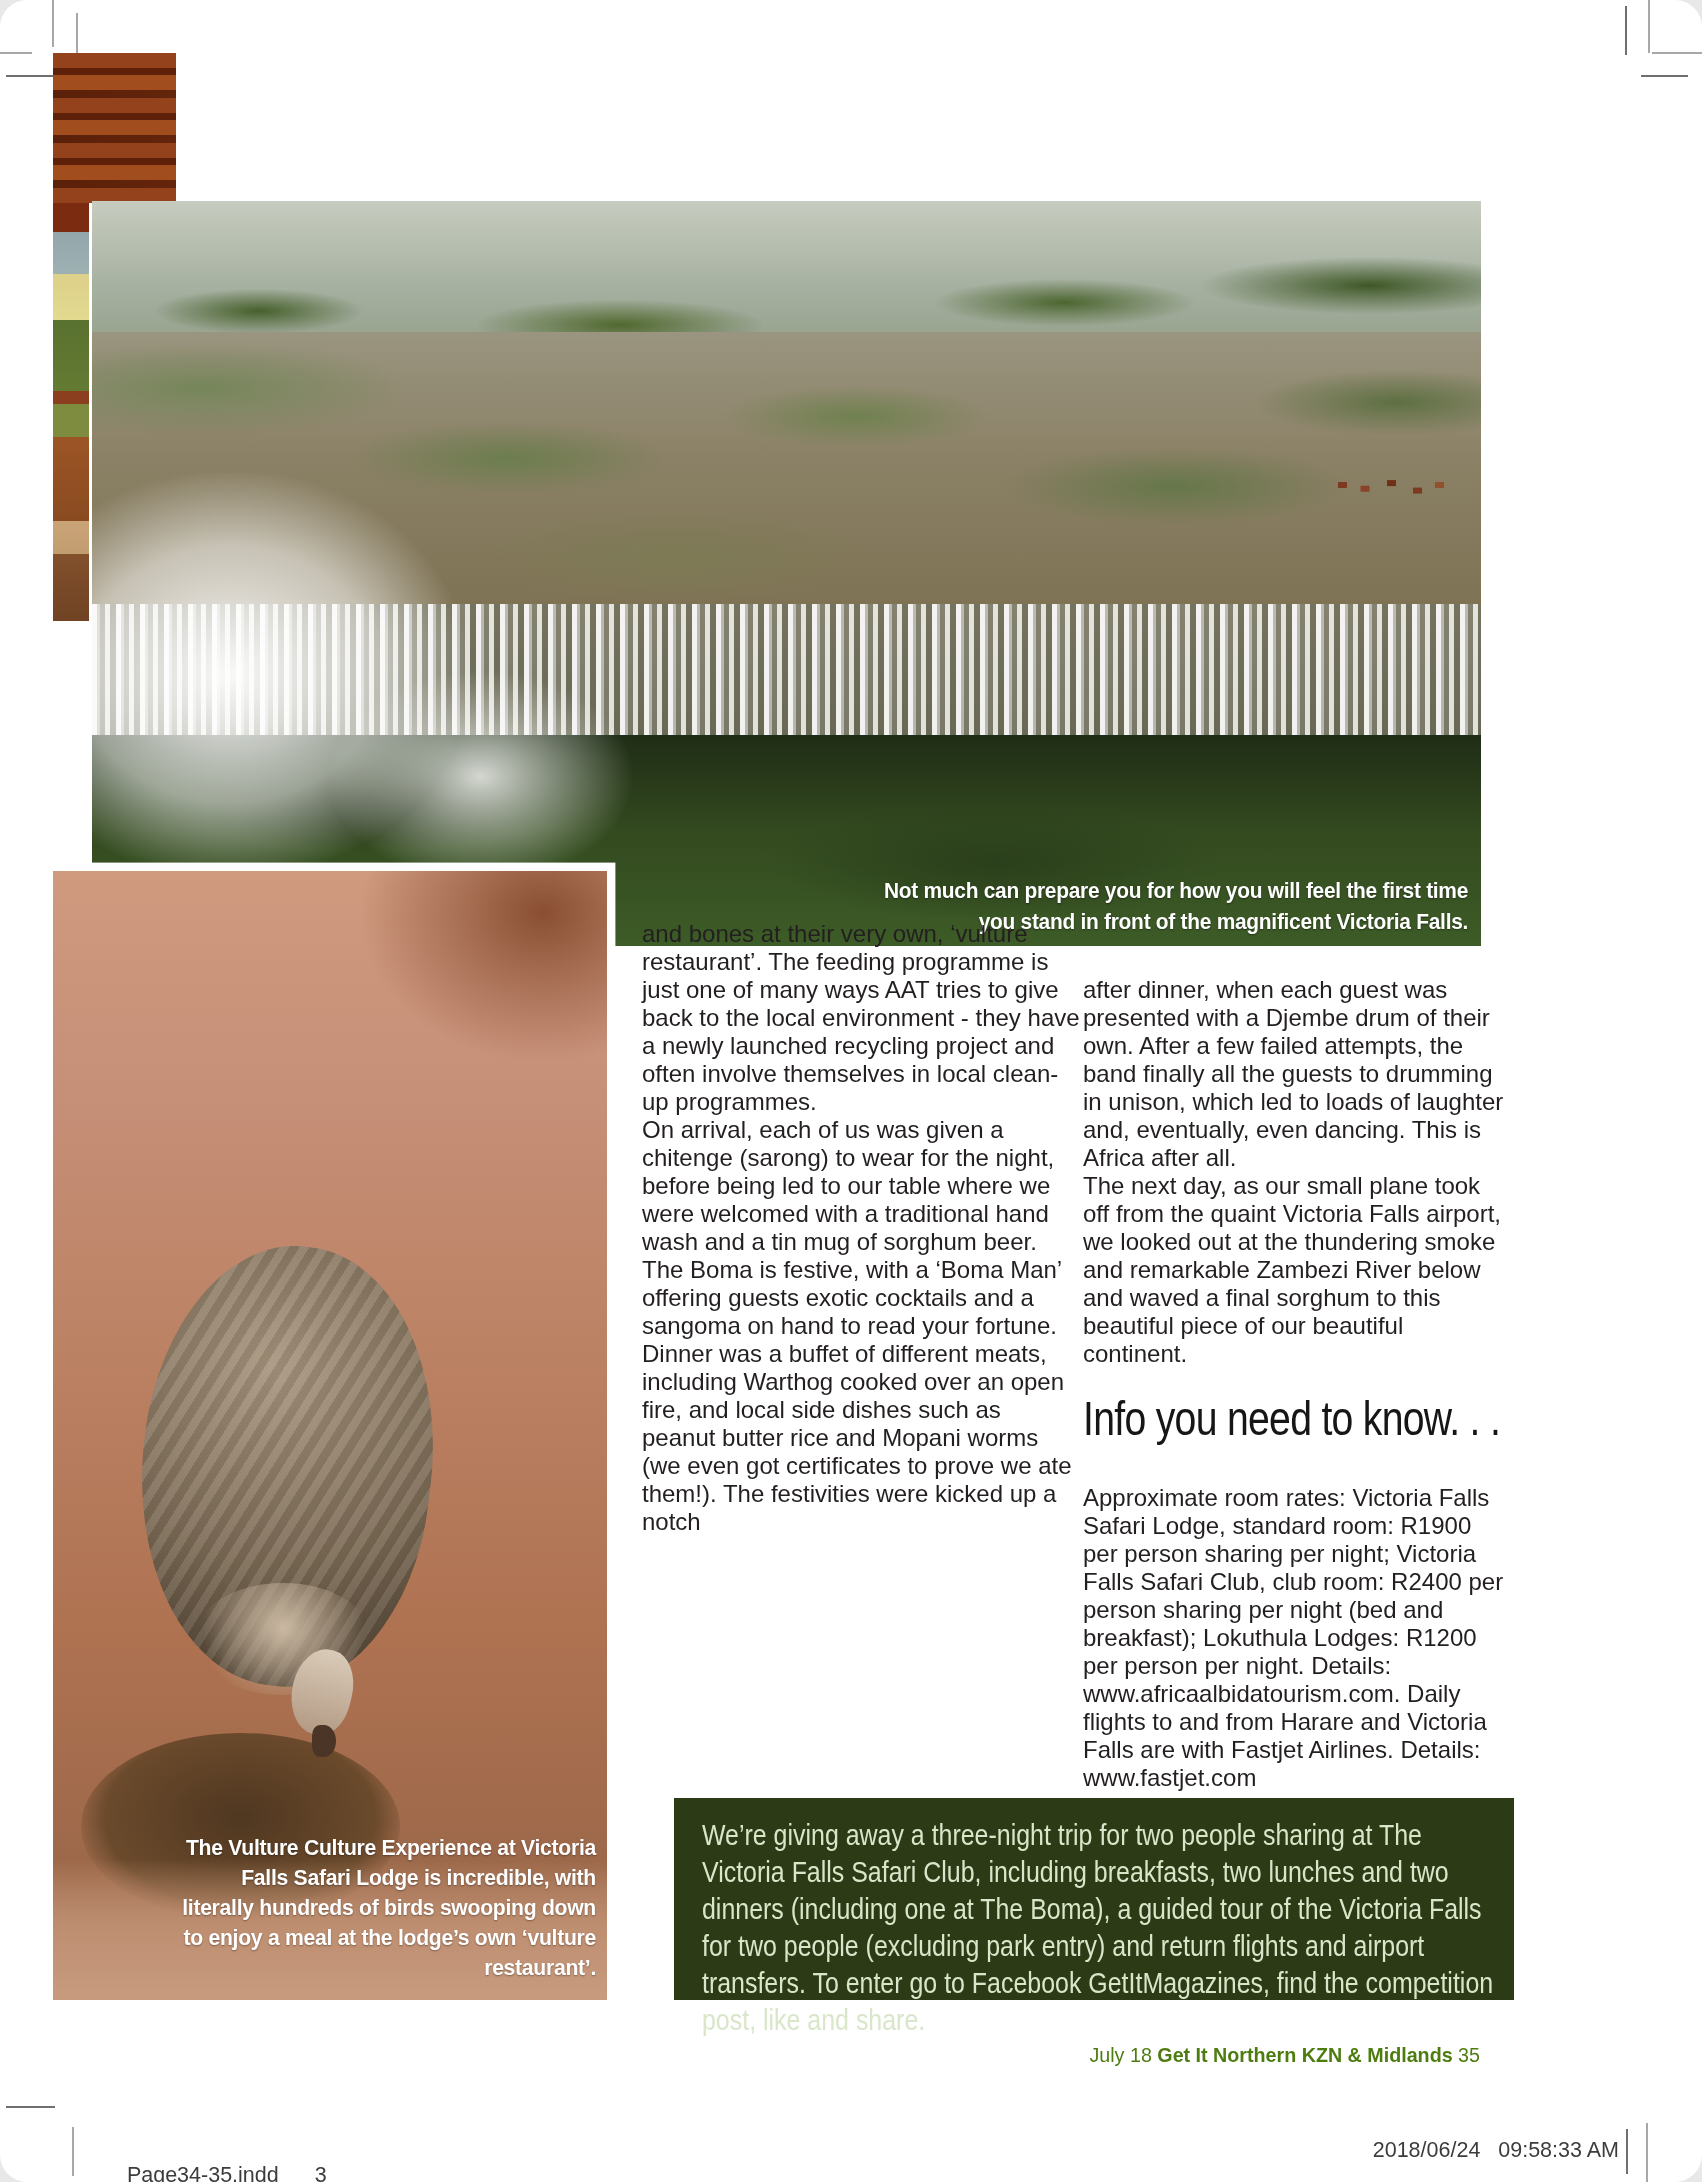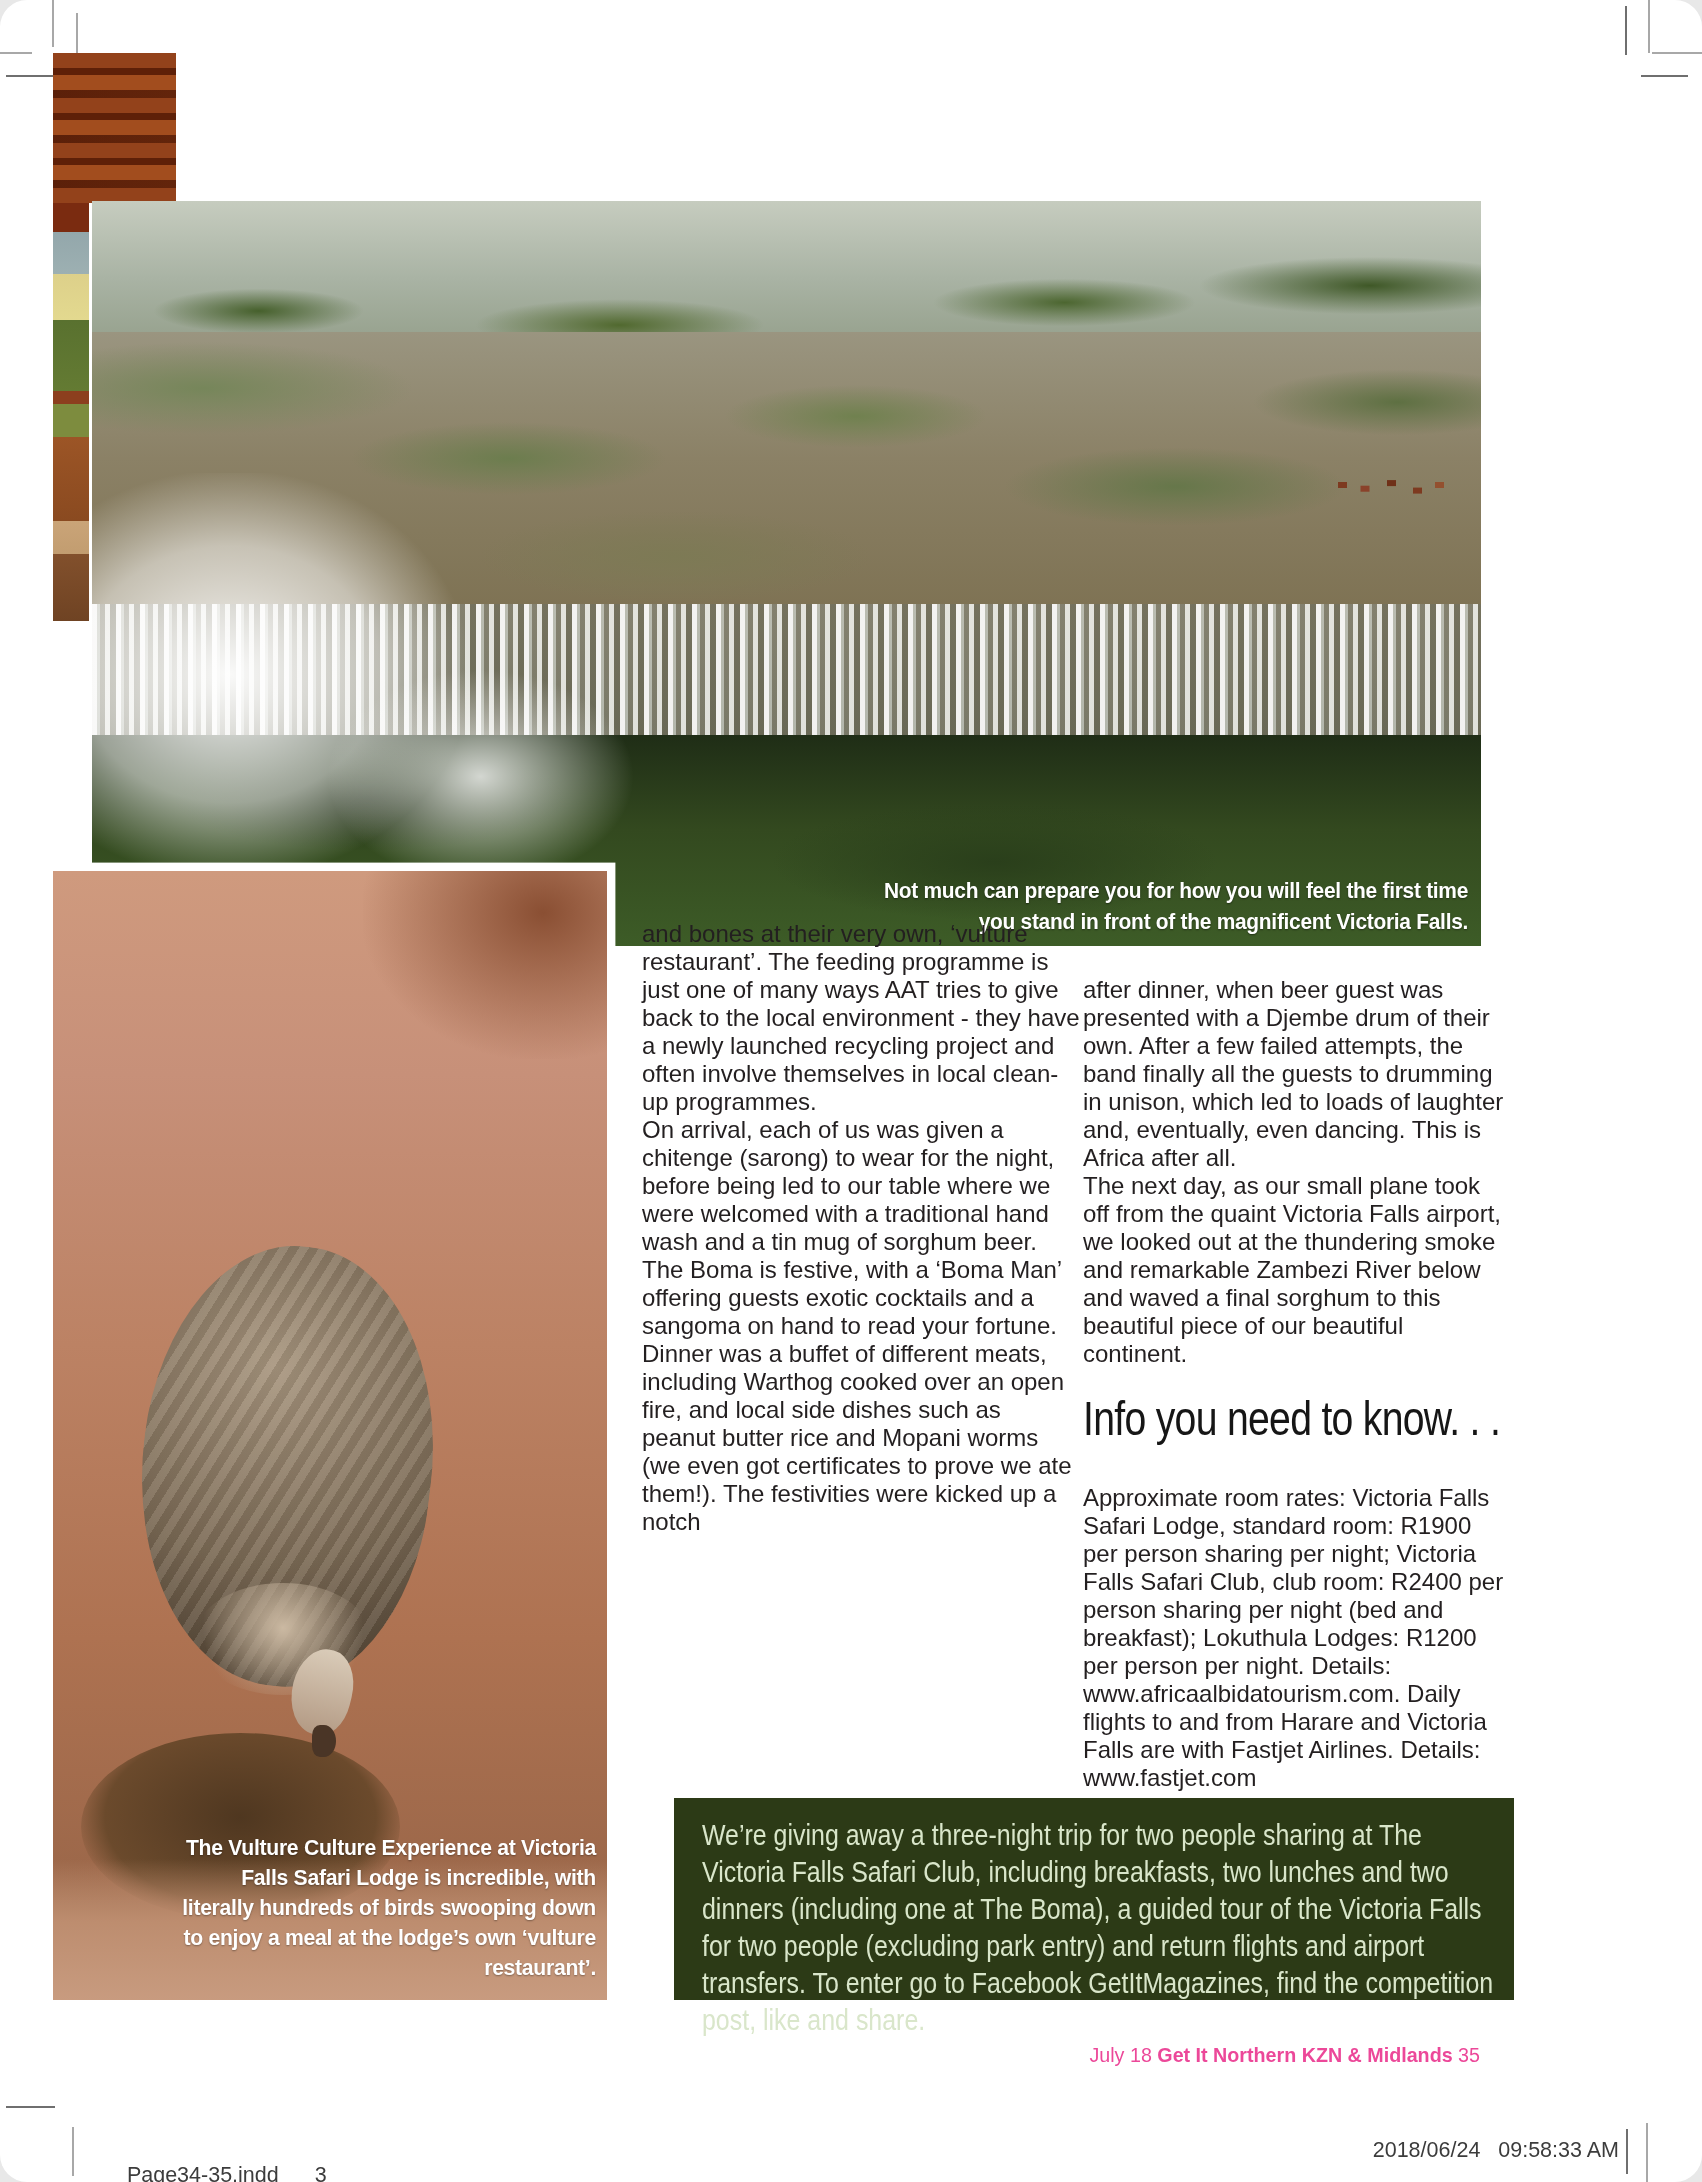--- a/index.html
+++ b/index.html
@@ -102,21 +102,21 @@
     white-space:nowrap;transform:scaleX(.8);transform-origin:left top;color:#161616;}
   .info-body{margin-top:9.4px;word-break:break-word;}
 
   
   .comp-box{position:absolute;left:674px;top:1798px;width:840px;height:202px;background:#2c3a16;}
   .comp-text{position:absolute;left:28px;top:19px;width:937px;color:#d9e6ca;
     font-size:29px;line-height:37px;font-weight:normal;letter-spacing:0;
     transform:scaleX(.86);transform-origin:left top;}
 
   
-  .mag-footer{position:absolute;right:222px;top:2044px;font-size:19.7px;color:#ec4899;white-space:nowrap;}
+  .mag-footer{position:absolute;right:222px;top:2044px;font-size:19.7px;color:#4d7c0f;white-space:nowrap;}
   .mag-footer .bold{font-weight:bold;}
   .print-left{position:absolute;left:103px;top:2138px;font-size:21.5px;color:#3c3c3c;white-space:pre;}
   .print-left .sheet{display:inline-block;margin-left:36px;}
   .print-right{position:absolute;right:83px;top:2138px;font-size:21.5px;color:#3c3c3c;white-space:pre;}
 </style>
 </head>
 <body>
 
 <div id="page">
 
@@ -163,21 +163,21 @@
     <div class="v-puddle"></div>
     <div class="v-caption">The Vulture Culture Experience at Victoria Falls Safari Lodge is incredible, with literally hundreds of birds swooping down to enjoy a meal at the lodge’s own ‘vulture restaurant’.</div>
   </div>
 
   <div class="col col-left">
     <p>and bones at their very own, ‘vulture restaurant’. The feeding programme is just one of many ways AAT tries to give back to the local environment - they have a newly launched recycling project and often involve themselves in local clean-up programmes.</p>
     <p>On arrival, each of us was given a chitenge (sarong) to wear for the night, before being led to our table where we were welcomed with a traditional hand wash and a tin mug of sorghum beer. The Boma is festive, with a ‘Boma Man’ offering guests exotic cocktails and a sangoma on hand to read your fortune. Dinner was a buffet of different meats, including Warthog cooked over an open fire, and local side dishes such as peanut butter rice and Mopani worms (we even got certificates to prove we ate them!). The festivities were kicked up a notch</p>
   </div>
 
   <div class="col col-right">
-    <p>after dinner, when beer guest was presented with a Djembe drum of their own. After a few failed attempts, the band finally all the guests to drumming in unison, which led to loads of laughter and, eventually, even dancing. This is Africa after all.</p>
+    <p>after dinner, when each guest was presented with a Djembe drum of their own. After a few failed attempts, the band finally all the guests to drumming in unison, which led to loads of laughter and, eventually, even dancing. This is Africa after all.</p>
     <p>The next day, as our small plane took off from the quaint Victoria Falls airport, we looked out at the thundering smoke and remarkable Zambezi River below and waved a final sorghum to this beautiful piece of our beautiful continent.</p>
     <h2 class="info-heading">Info you need to know. . .</h2>
     <p class="info-body">Approximate room rates: Victoria Falls Safari Lodge, standard room: R1900 per person sharing per night; Victoria Falls Safari Club, club room: R2400 per person sharing per night (bed and breakfast); Lokuthula Lodges: R1200 per person per night. Details: www.africaalbidatourism.com. Daily flights to and from Harare and Victoria Falls are with Fastjet Airlines. Details: www.fastjet.com</p>
   </div>
 
   <div class="comp-box">
     <div class="comp-text">We’re giving away a three-night trip for two people sharing at The Victoria Falls Safari Club, including breakfasts, two lunches and two dinners (including one at The Boma), a guided tour of the Victoria Falls for two people (excluding park entry) and return flights and airport transfers. To enter go to Facebook GetItMagazines, find the competition post, like and share.</div>
   </div>
 
   <div class="mag-footer">

